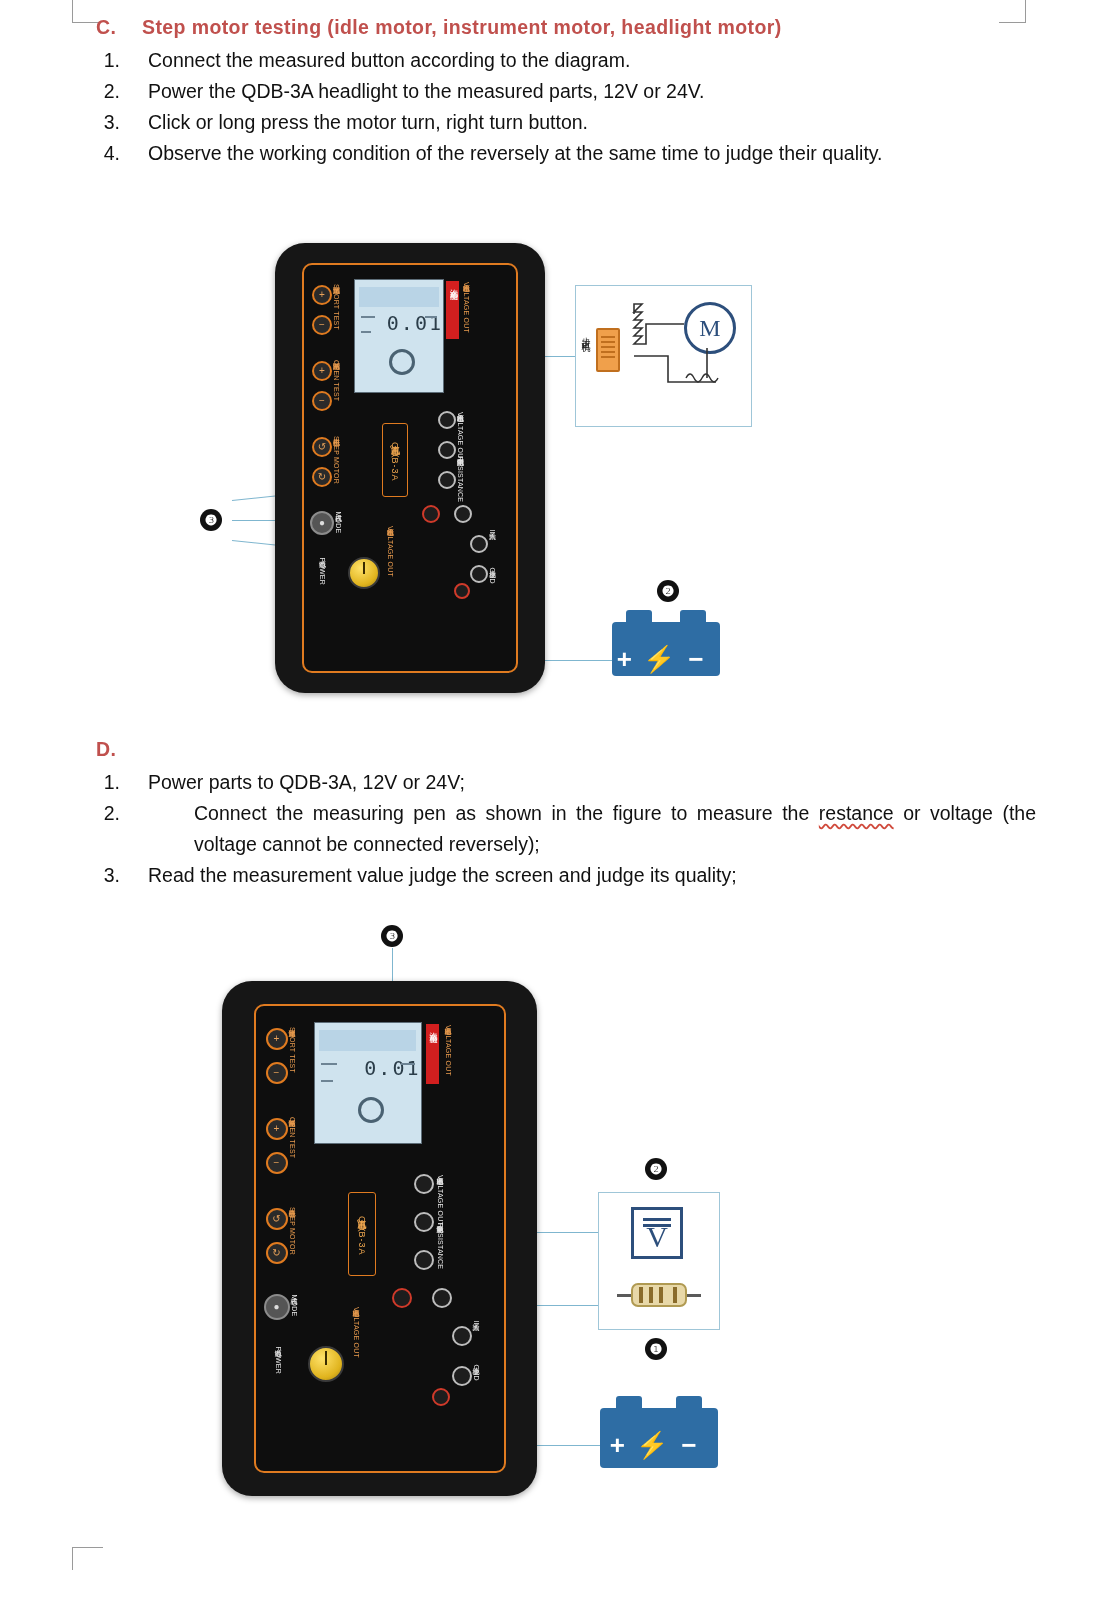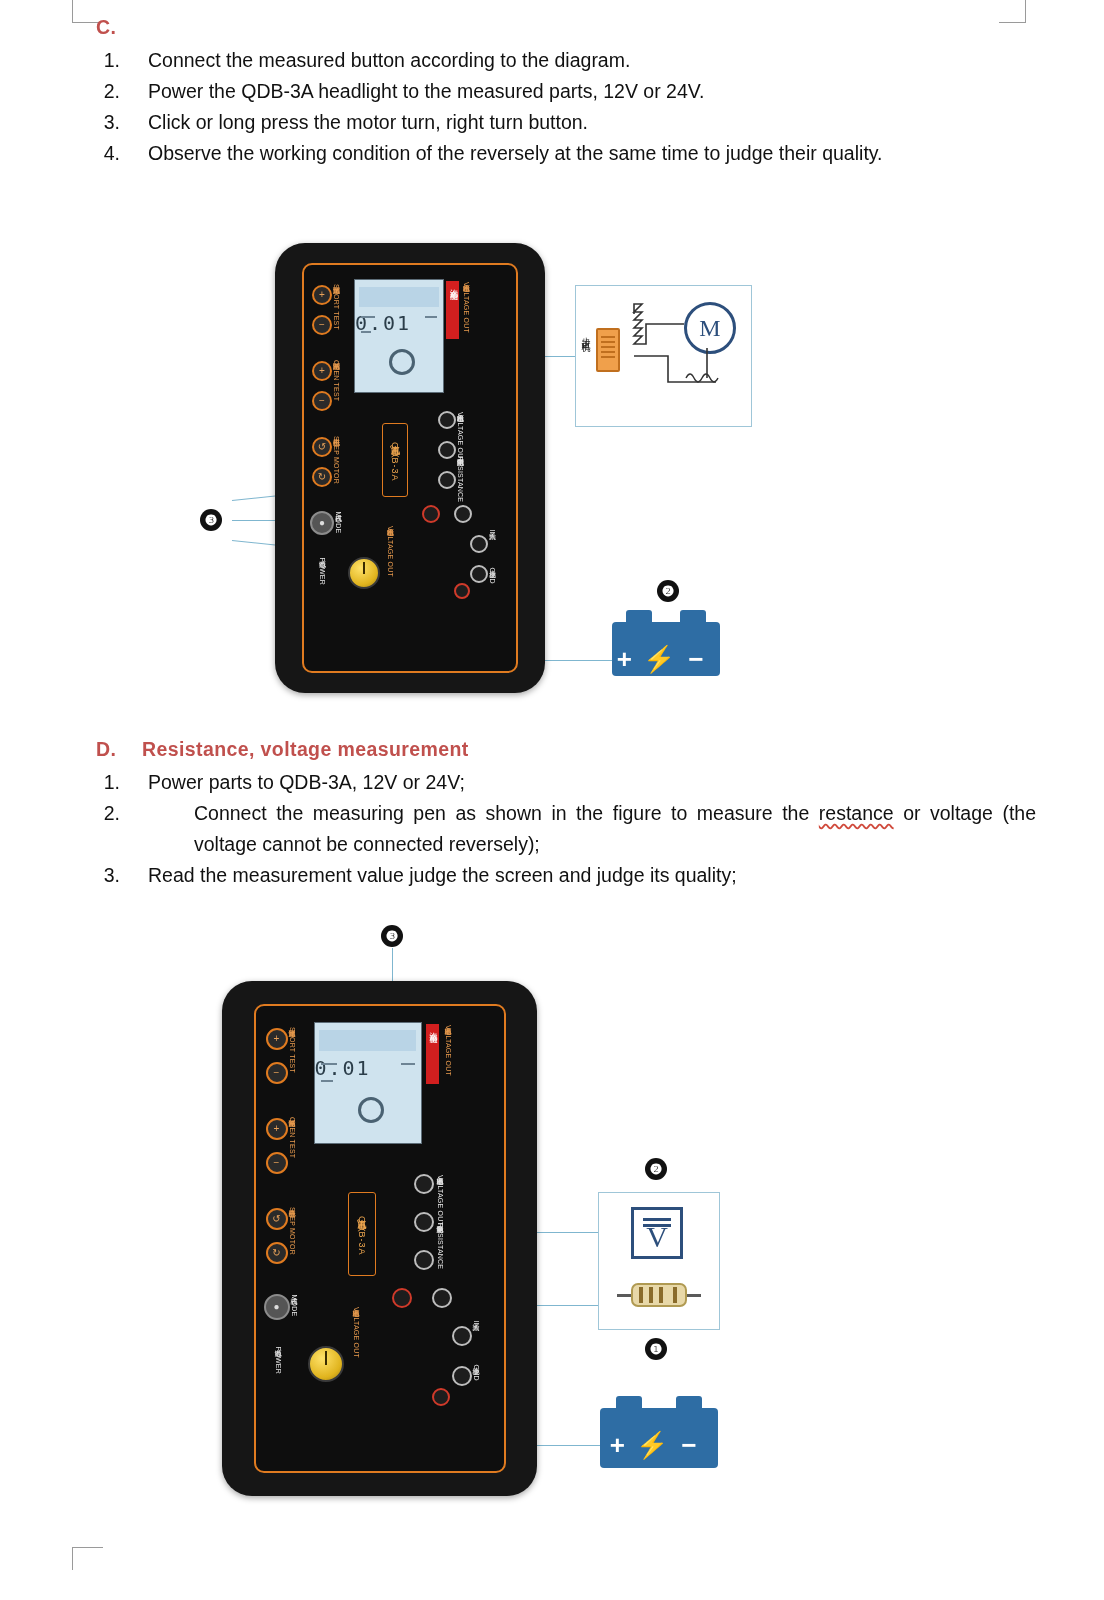--- a/index.html
+++ b/index.html
@@ -86,21 +86,21 @@
   .screen {
     position: absolute;
     background: #cfe3ee;
     border: 1px solid #5d6d78;
     overflow: hidden;
   }
   .screen .sr1 { position:absolute; left:4%; top:6%; right:4%; height:18%; background:#b9d4e6; }
   .screen .big {
     position: absolute;
     left: 0; right: 0; top: 28%;
-    text-align: left;
+    text-align: right;
     color: #2b3d49;
     font-family: "DejaVu Sans Mono", monospace;
     font-size: 20px;
     letter-spacing: 2px;
   }
   .screen .gear {
     position: absolute;
     left: 50%; top: 62%;
     width: 20px; height: 20px;
     margin-left: -10px;
@@ -308,20 +308,21 @@
 </head>
 <body>
 
 <div class="crop tl"></div>
 <div class="crop tr"></div>
 <div class="crop bl"></div>
 
 <div class="section" style="top:16px;">
   <div class="sec-head">
     <span class="letter">C.</span>
+    <span>Step motor testing (idle motor, instrument motor, headlight motor)</span>
   </div>
   <div class="list">
     <div class="li">
       <span class="num">1.</span>
       <span class="txt">Connect the measured button according to the diagram.</span>
     </div>
     <div class="li">
       <span class="num">2.</span>
       <span class="txt">Power the QDB-3A headlight to the measured parts, 12V or 24V.</span>
     </div>
@@ -418,21 +419,20 @@
   <div class="cap" style="right:14px;"></div>
   <div class="body"></div>
   <div class="sign">
     <span>+</span><span>⚡</span><span>−</span>
   </div>
 </div>
 
 <div class="section" style="top:738px;">
   <div class="sec-head">
     <span class="letter">D.</span>
-    <span>Resistance, voltage measurement</span>
   </div>
   <div class="list">
     <div class="li">
       <span class="num">1.</span>
       <span class="txt">Power parts to QDB-3A, 12V or 24V;</span>
     </div>
     <div class="li">
       <span class="num">2.</span>
       <span class="txt just"><span>Connect the measuring pen as shown in the figure to measure the </span><span class="squiggle">restance</span><span> or voltage (the voltage cannot be connected reversely);</span></span>
     </div>

